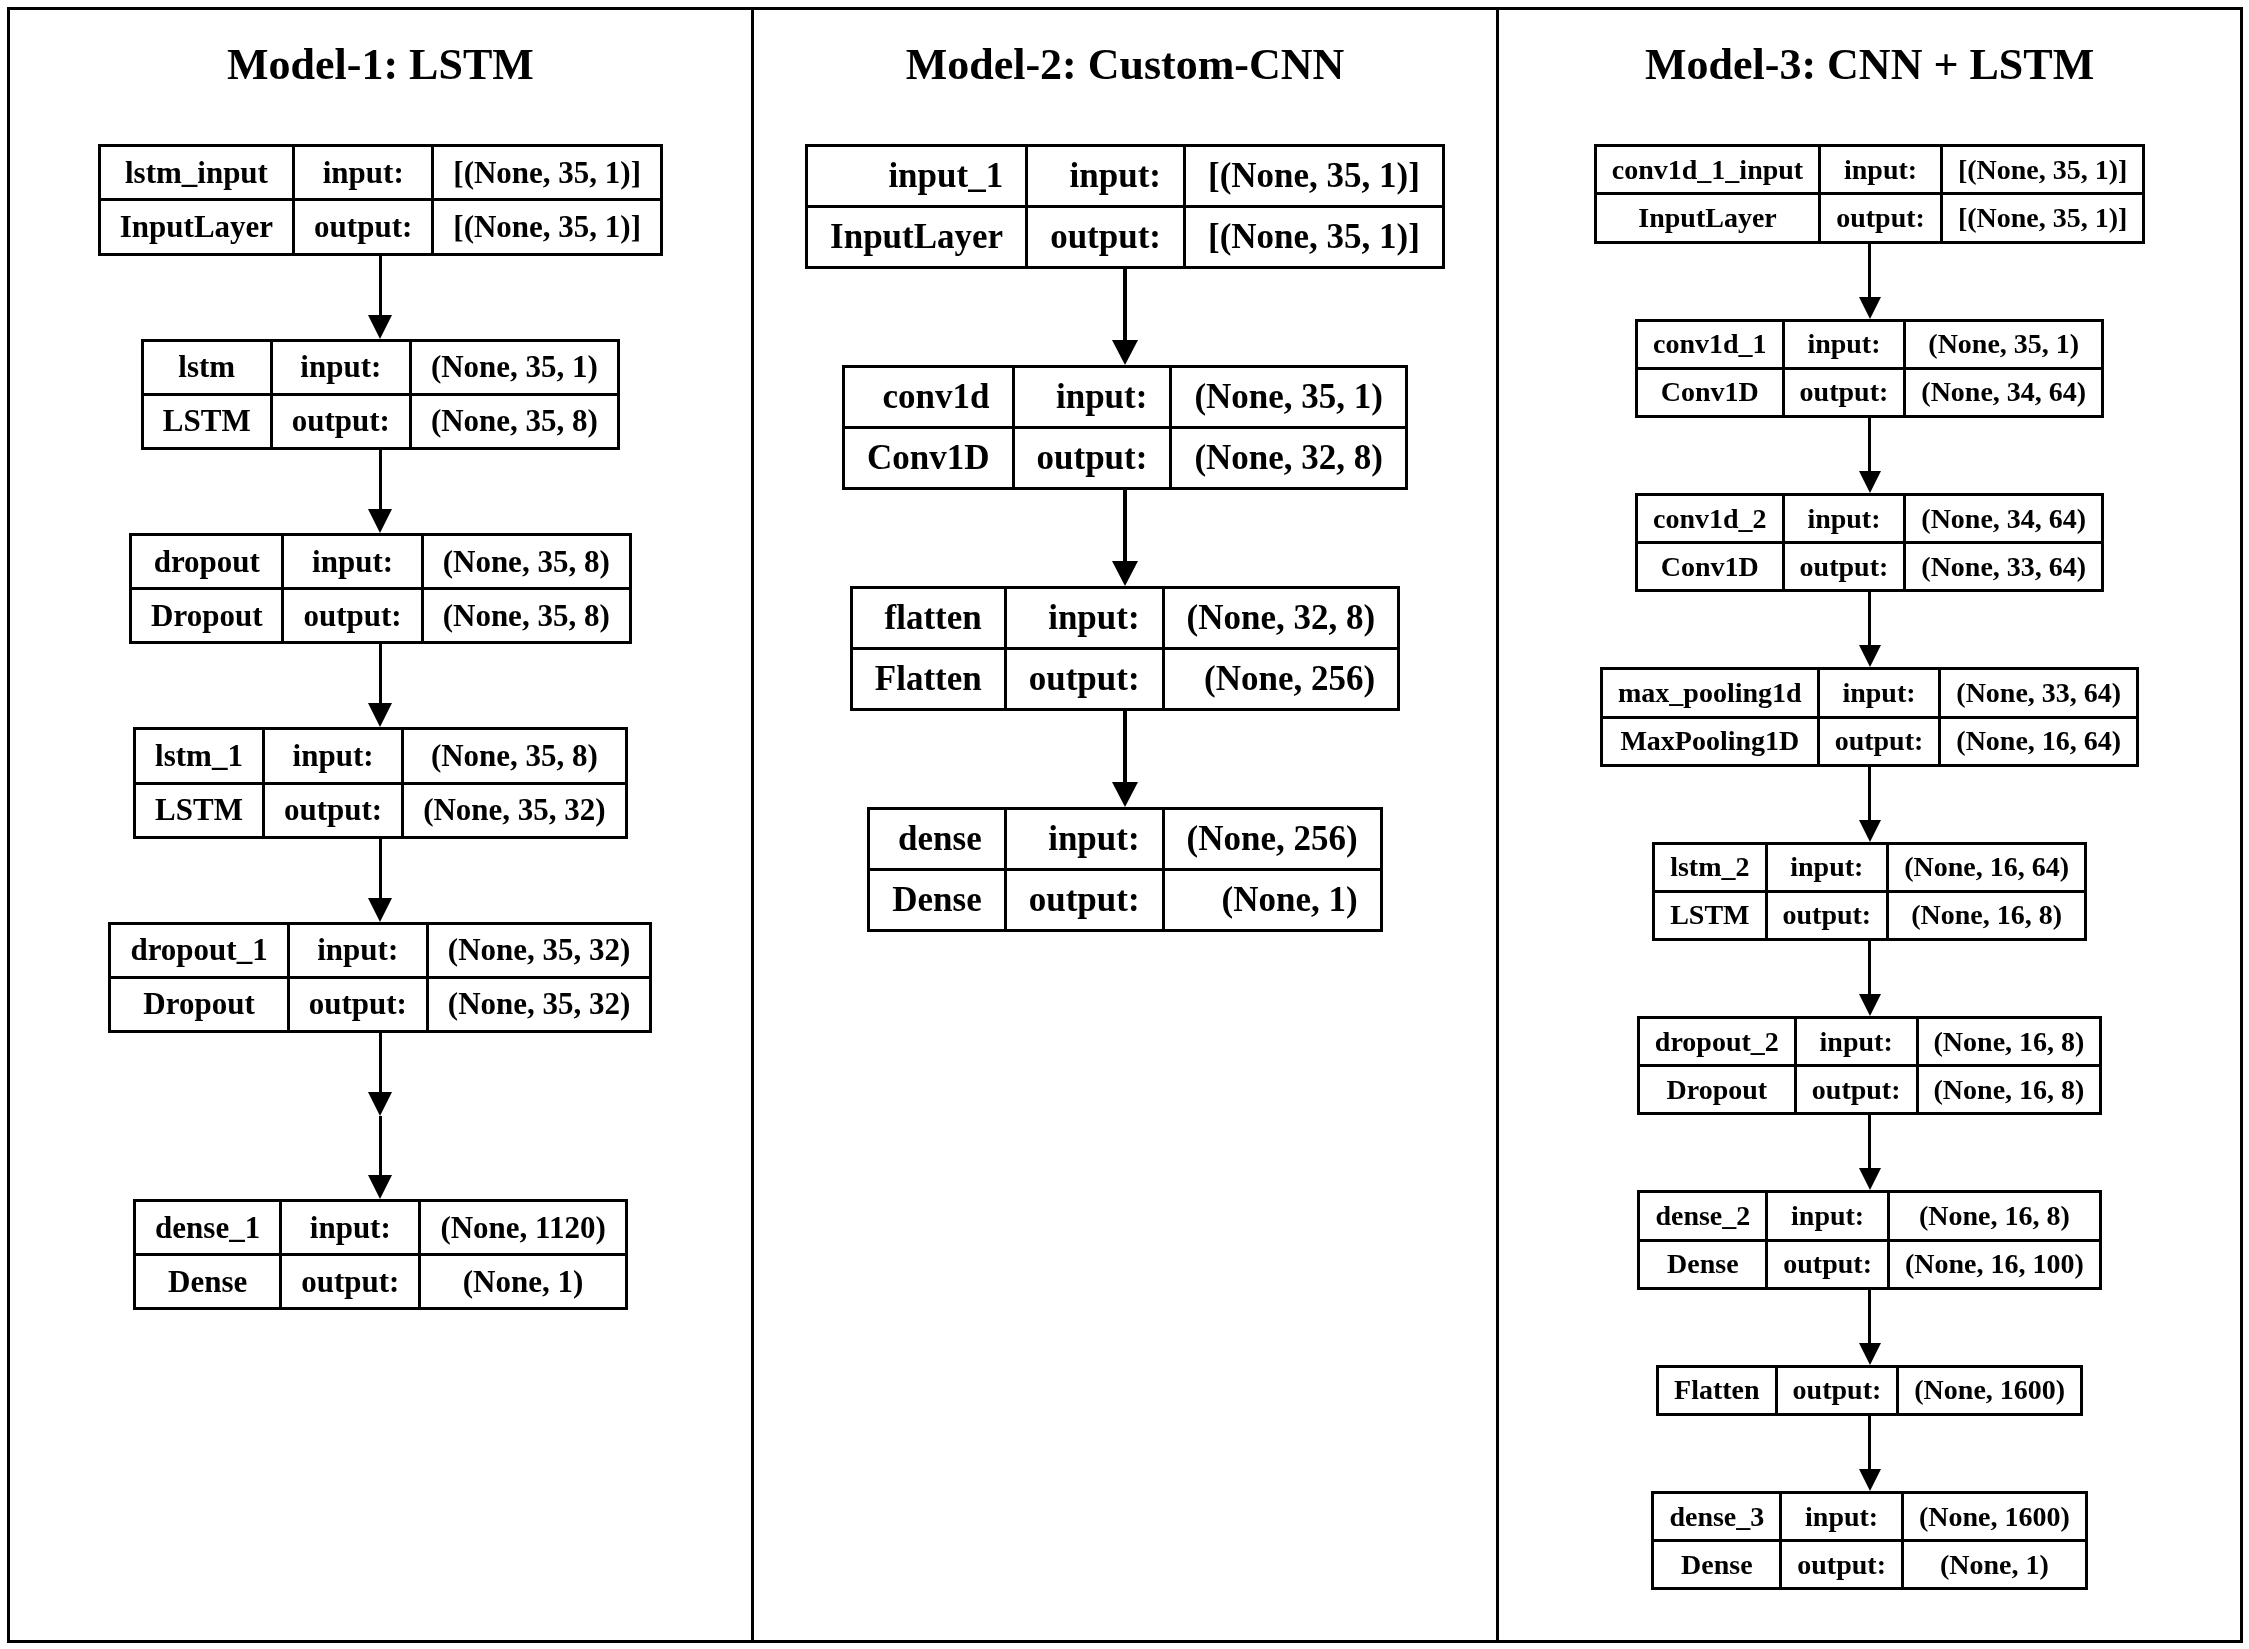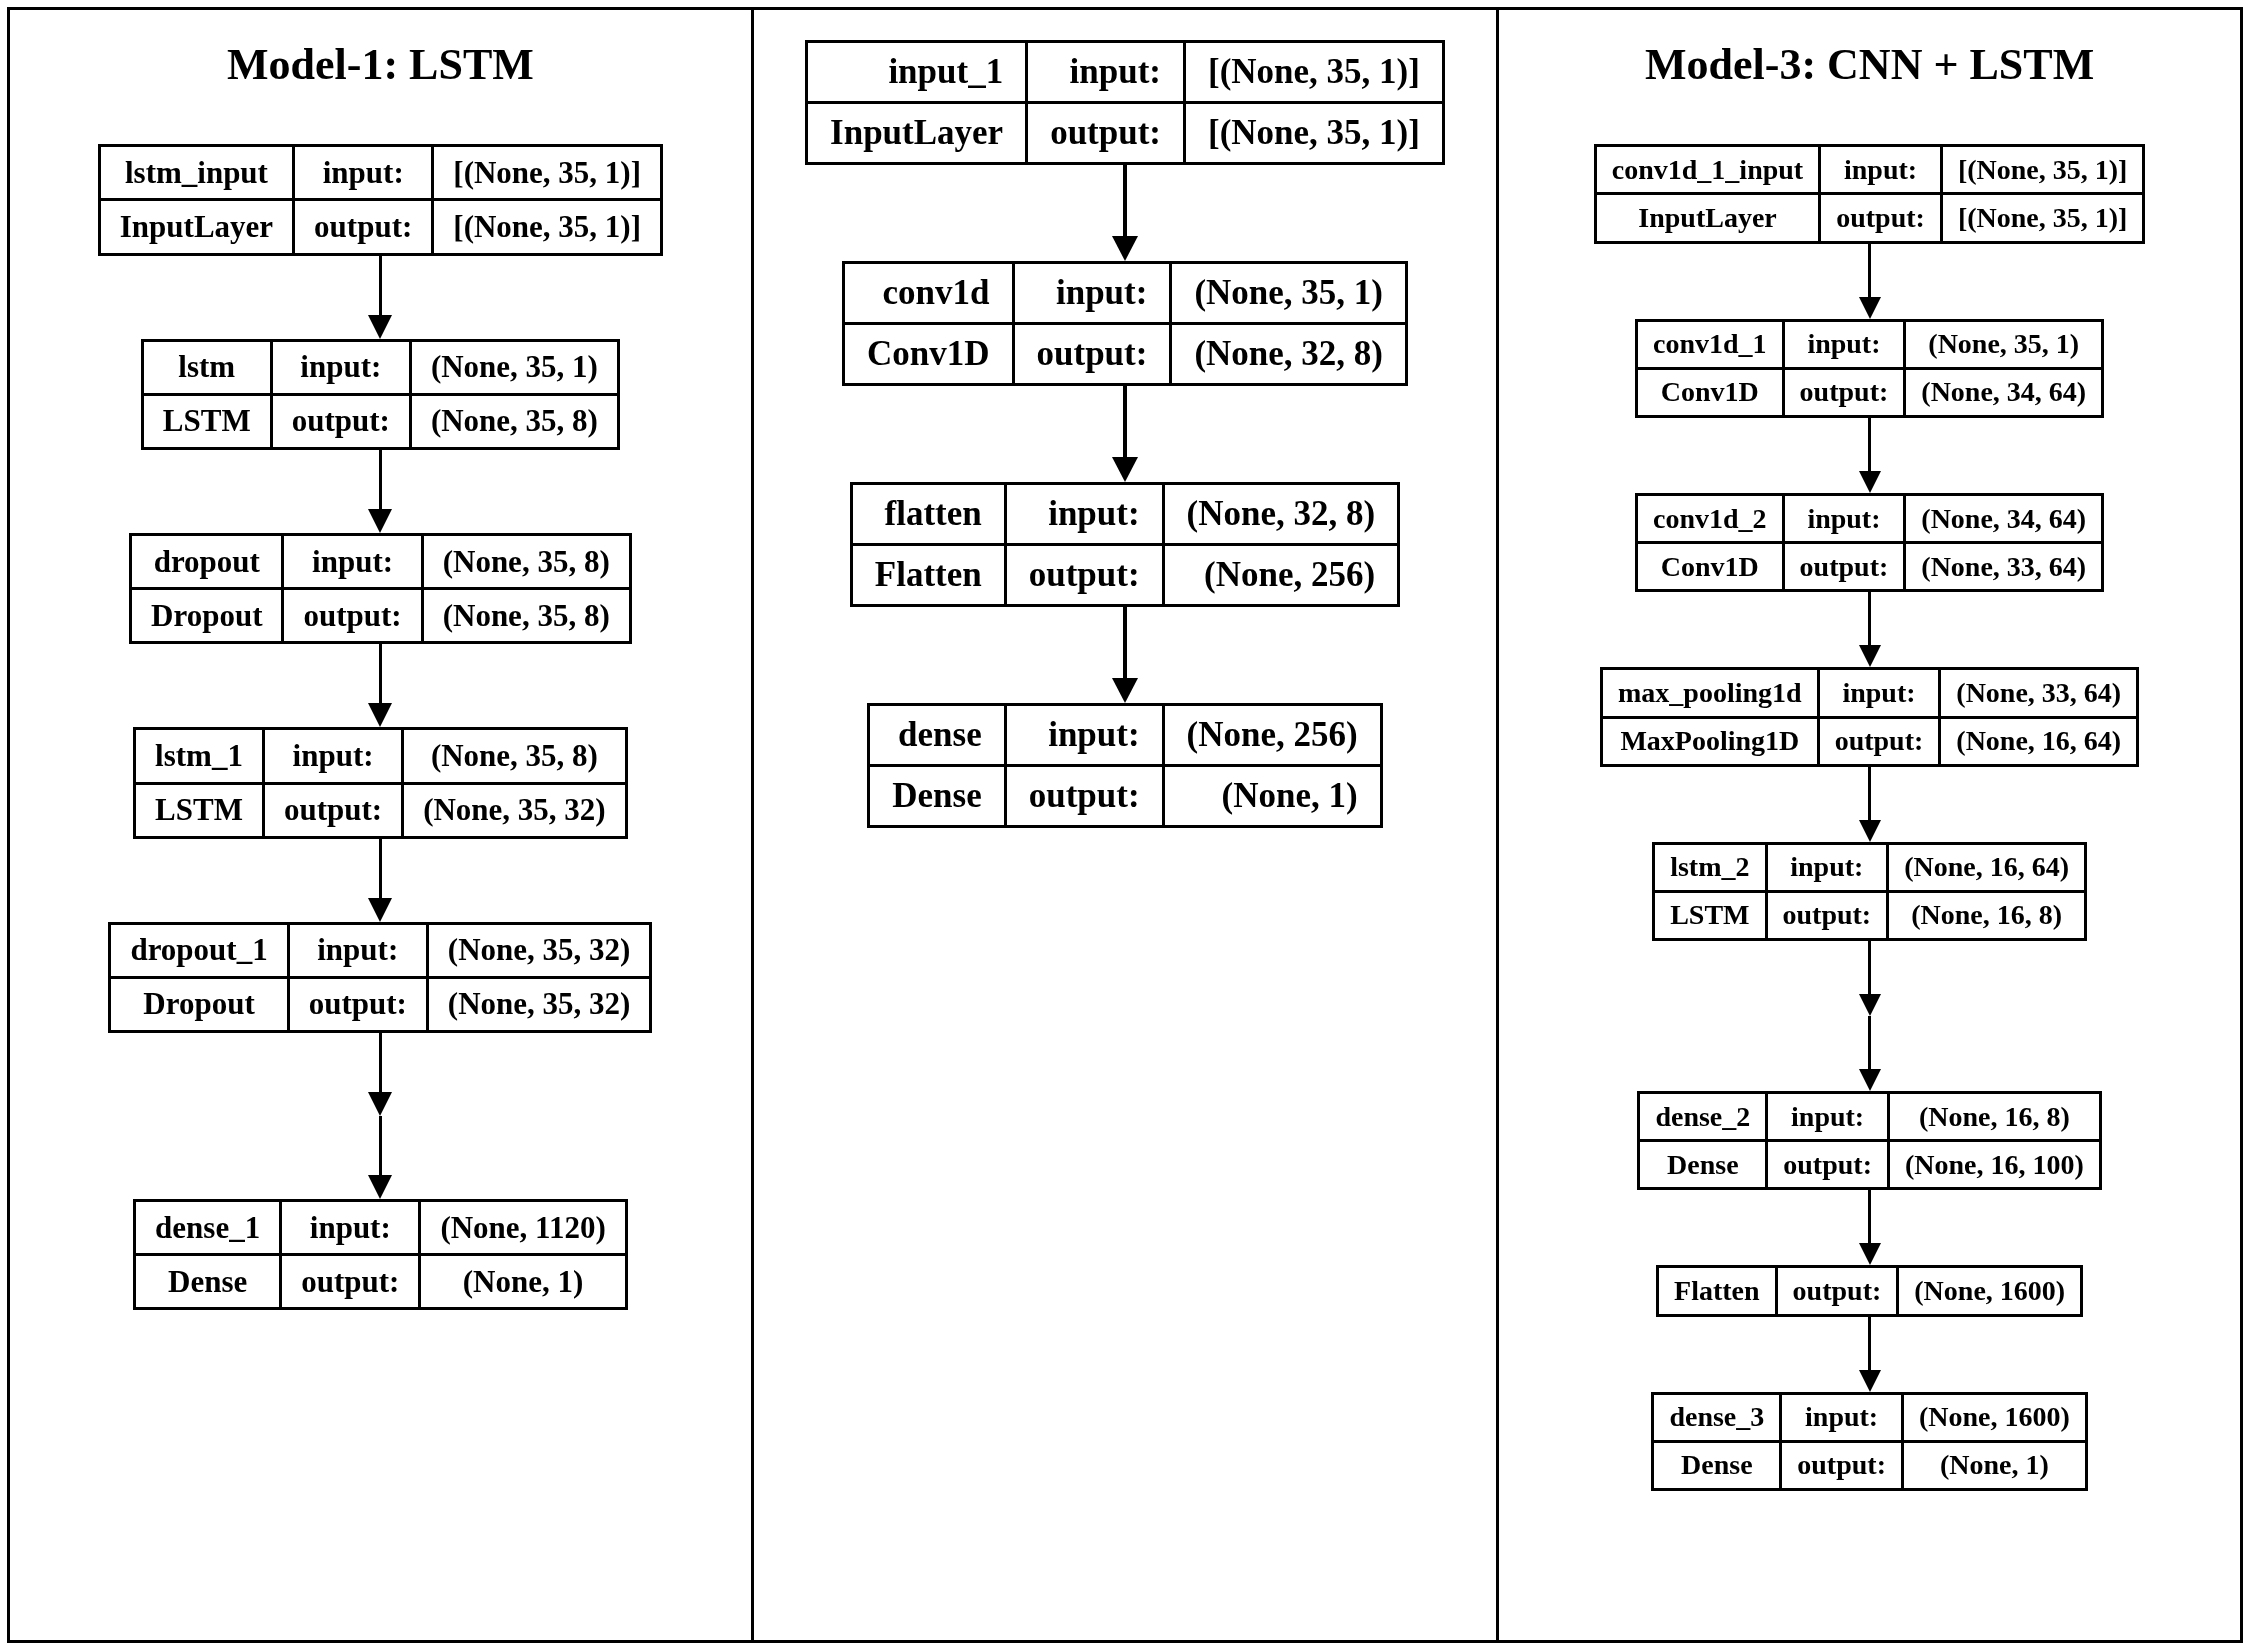--- a/index.html
+++ b/index.html
@@ -191,20 +191,21 @@
       <tr>
         <td>Dense</td>
         <td>output:</td>
         <td>(None, 1)</td>
       </tr>
     </tbody>
       </table>
   </div>
 
   <div class="panel m2">
+    <div class="model-title">Model-2: Custom-CNN</div>
 
     <table class="layer-box">
       <tbody>
           <tr>
         <td>input_1</td>
         <td>input:</td>
         <td>[(None, 35, 1)]</td>
       </tr>
       <tr>
         <td>InputLayer</td>
@@ -363,20 +364,34 @@
         <td>output:</td>
         <td>(None, 16, 8)</td>
       </tr>
     </tbody>
       </table>
     <div class="arrow">
         <div class="arrow-stem"></div>
         <div class="arrow-head"></div>
       </div>
 
+    <table class="layer-box">
+      <tbody>
+          <tr>
+        <td>dropout_2</td>
+        <td>input:</td>
+        <td>(None, 16, 8)</td>
+      </tr>
+      <tr>
+        <td>Dropout</td>
+        <td>output:</td>
+        <td>(None, 16, 8)</td>
+      </tr>
+    </tbody>
+      </table>
     <div class="arrow">
         <div class="arrow-stem"></div>
         <div class="arrow-head"></div>
       </div>
 
     <table class="layer-box">
       <tbody>
           <tr>
         <td>dense_2</td>
         <td>input:</td>

